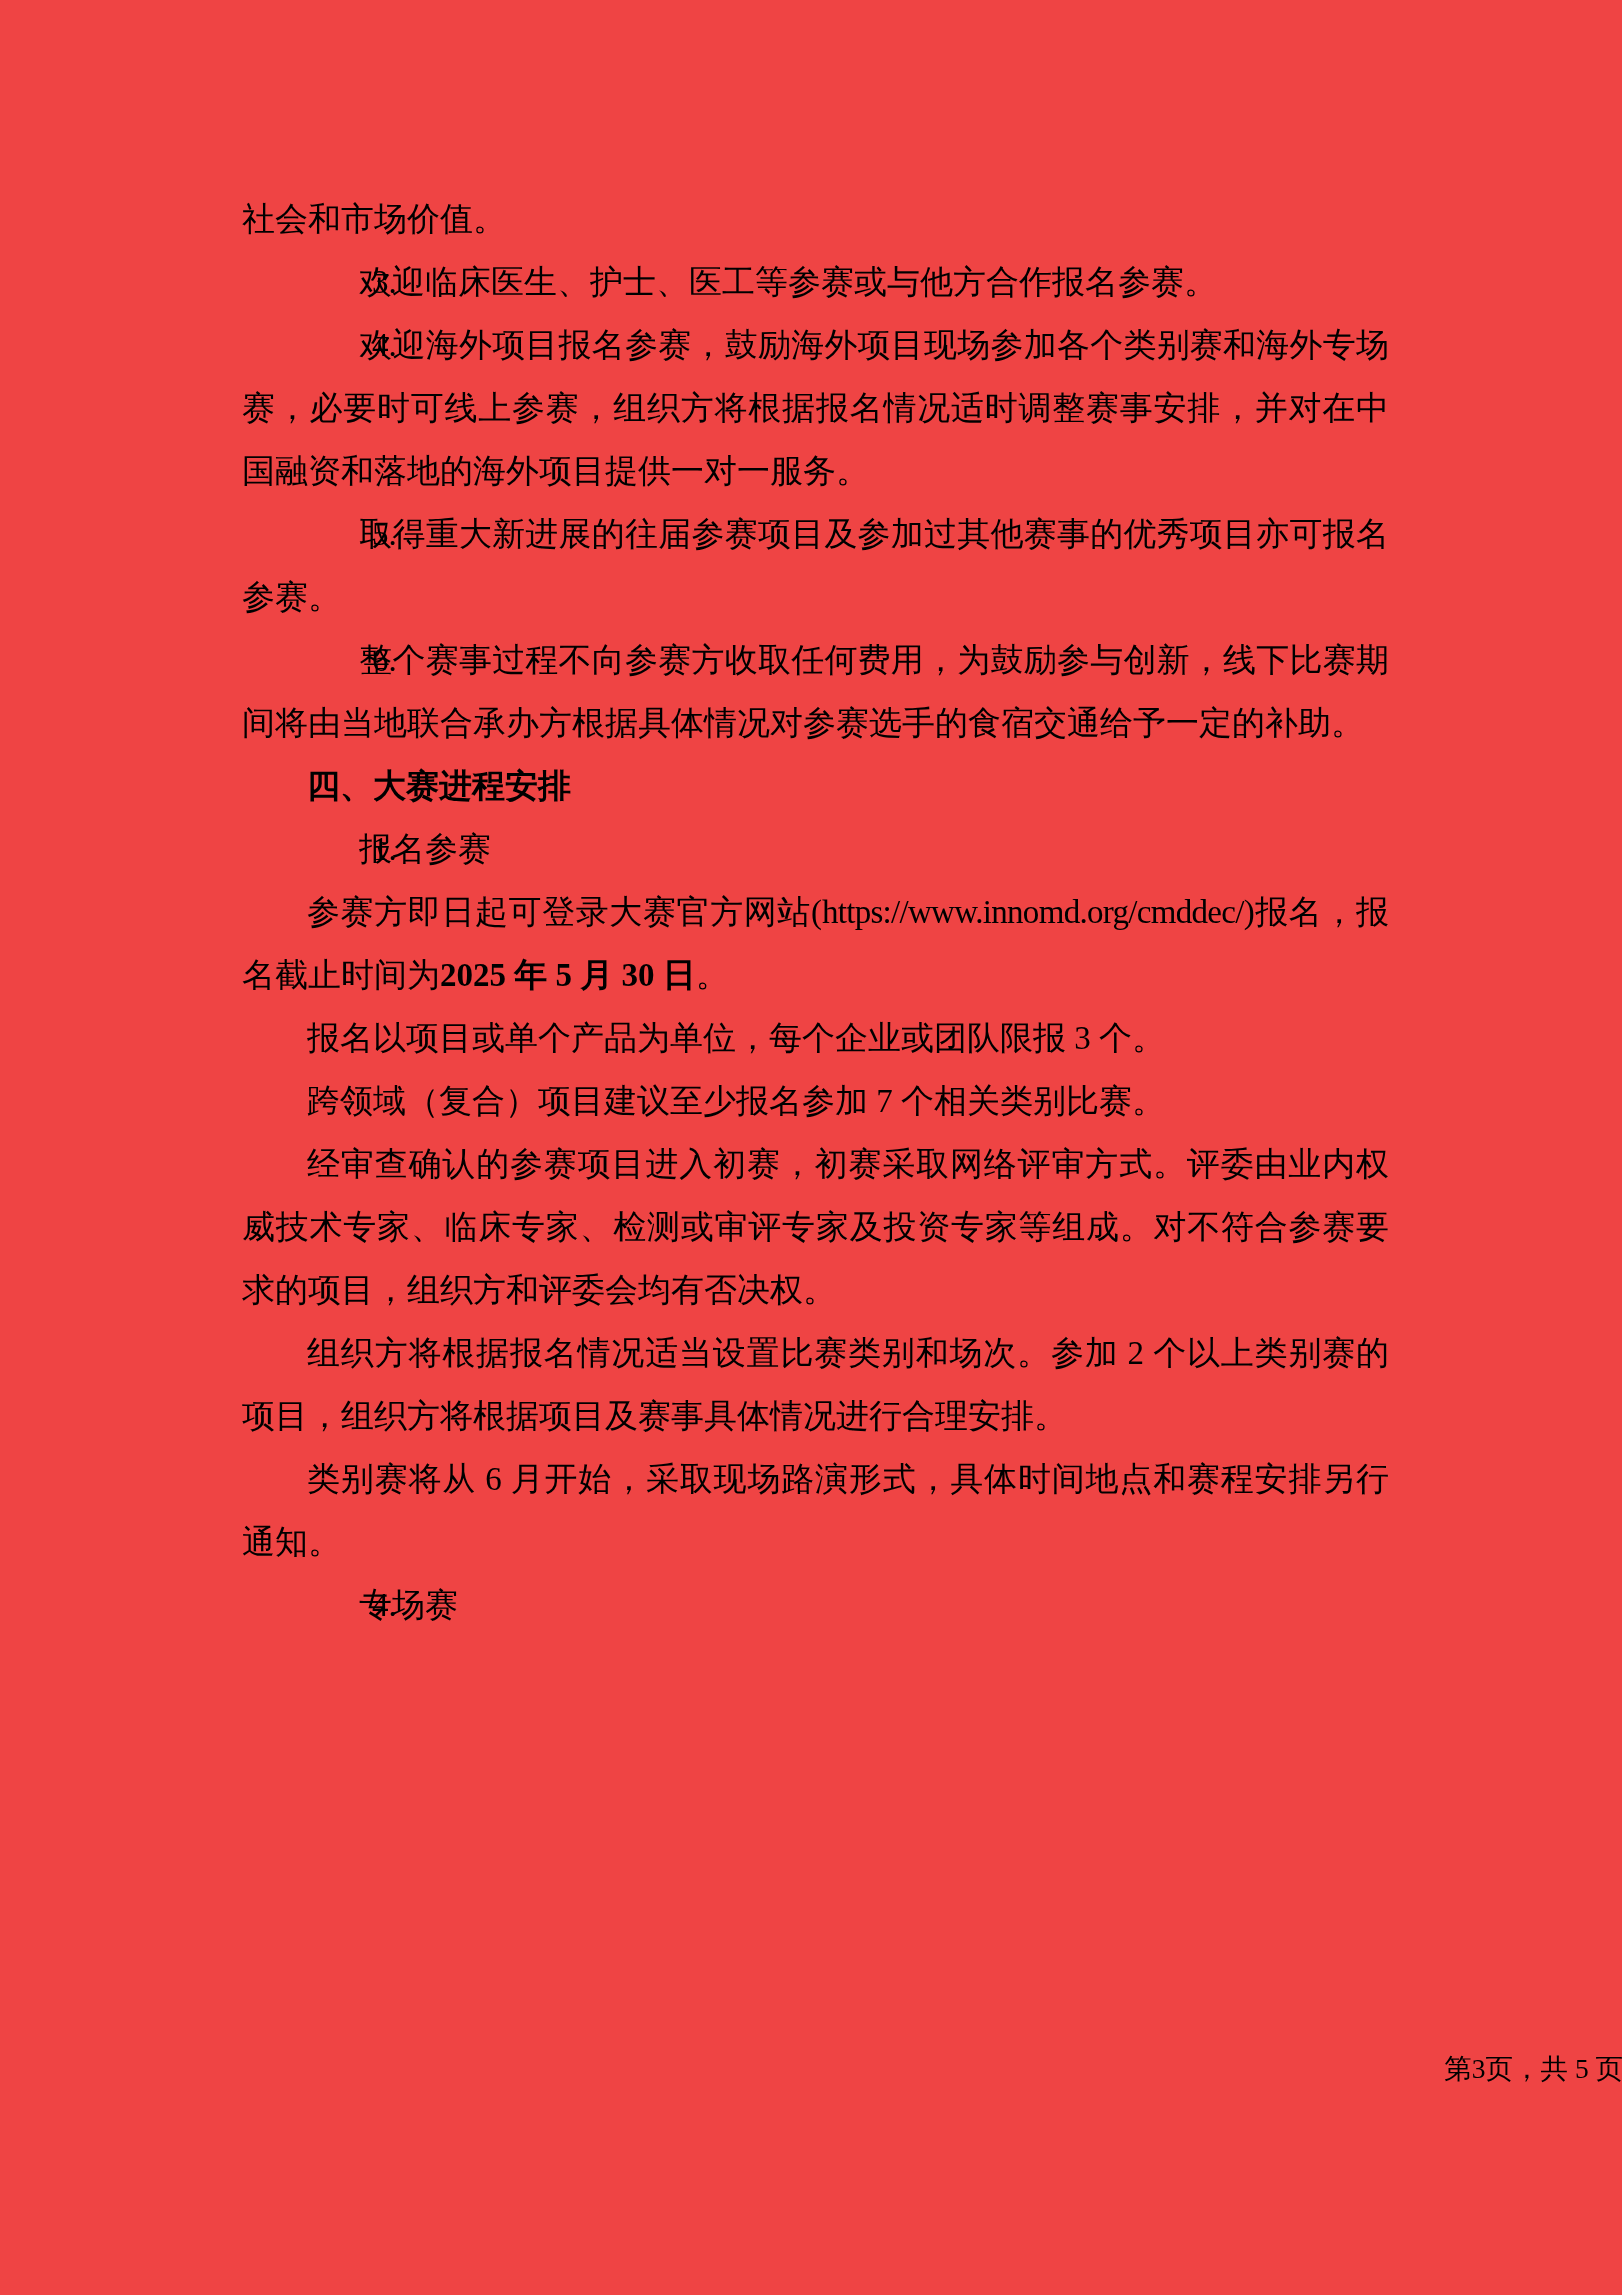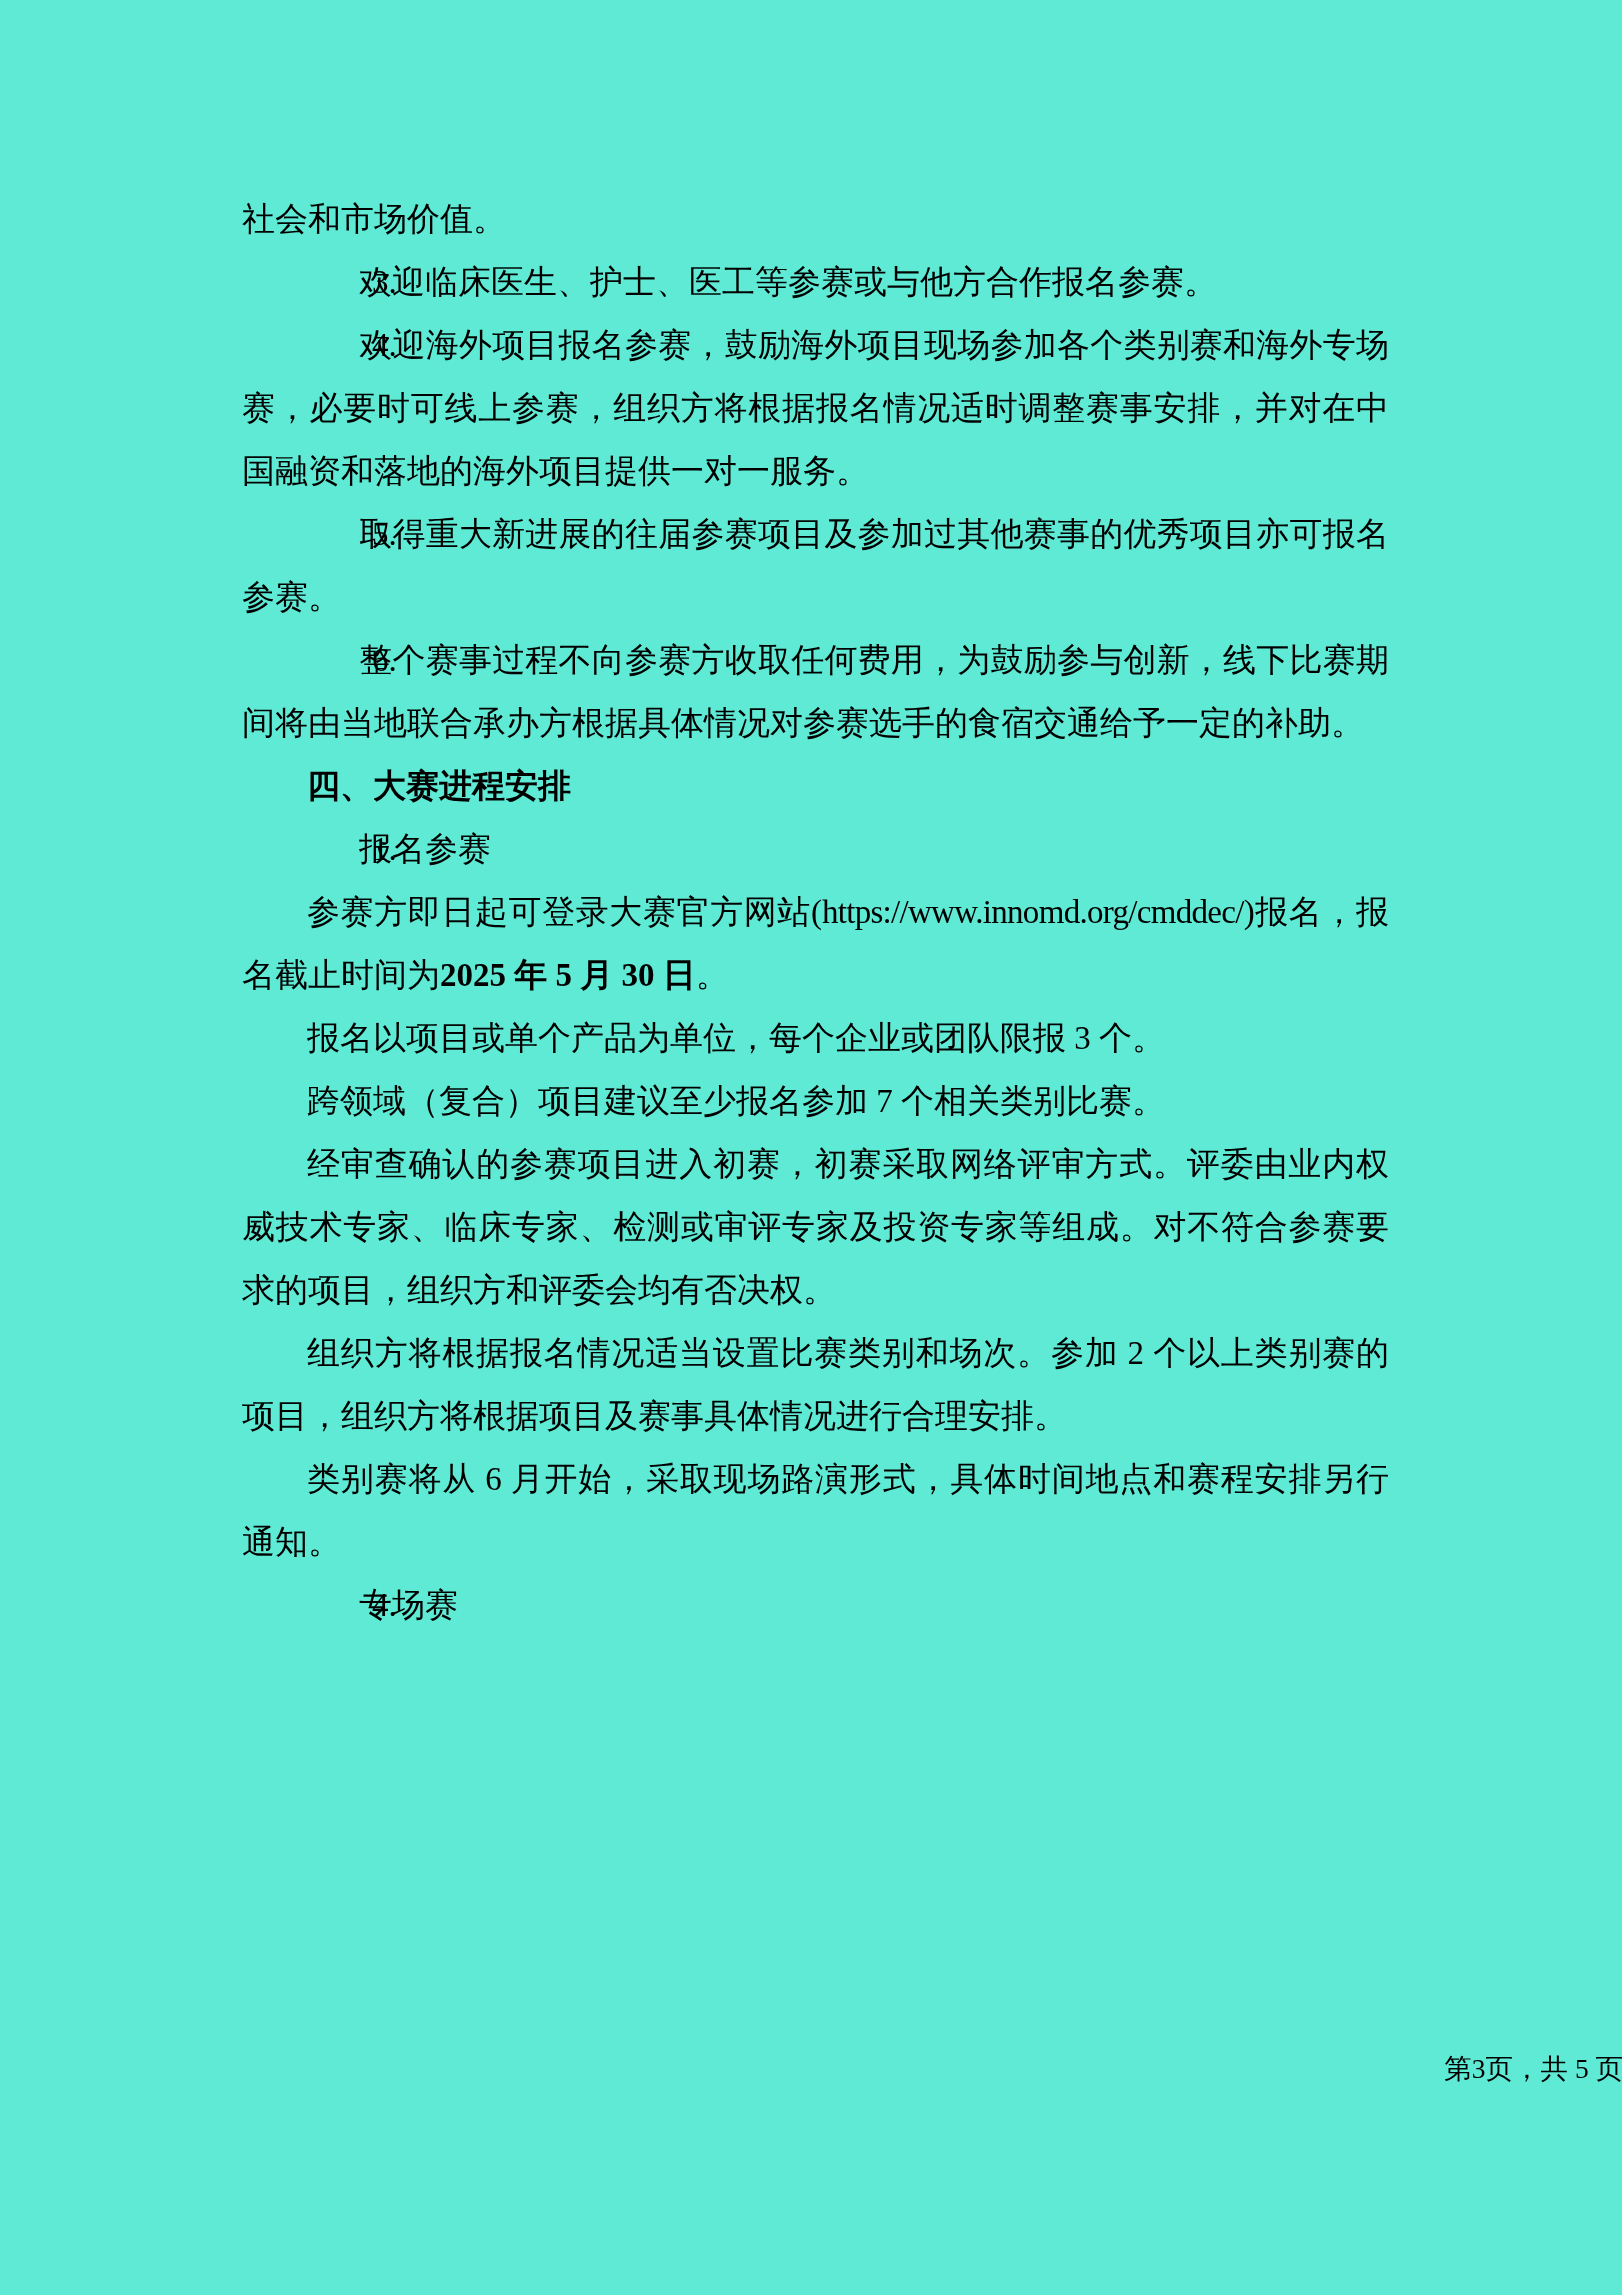--- a/index.html
+++ b/index.html
@@ -4,21 +4,21 @@
 <style>
   html, body {
     margin: 0;
     padding: 0;
     background: #ffffff;
   }
   .page {
     position: relative;
     width: 1623px;
     height: 2295px;
-    background: #5eead4;
+    background: #ef4444;
     overflow: hidden;
     font-family: "Liberation Serif", "DejaVu Serif", serif;
     color: #000000;
   }
   .doc-body {
     position: absolute;
     left: 242px;
     top: 188px;
     width: 1147px;
     font-size: 33px;

